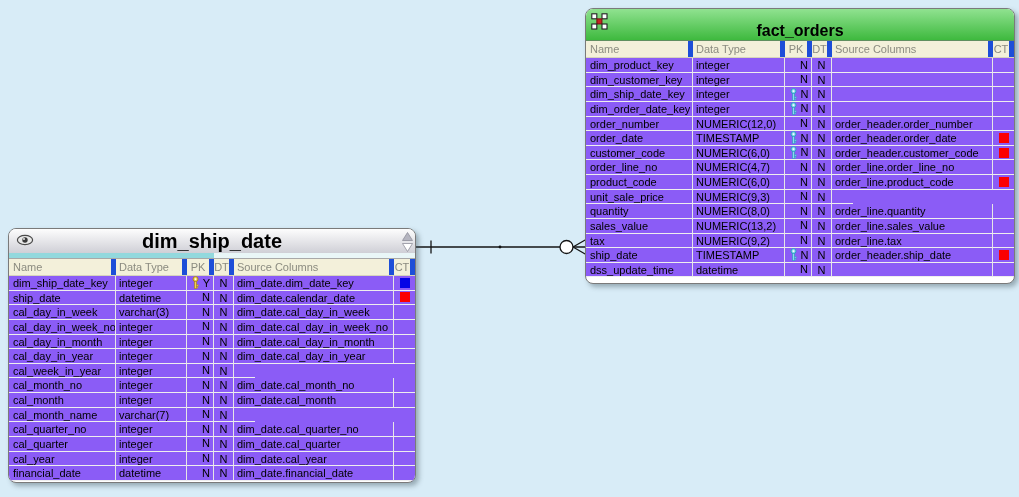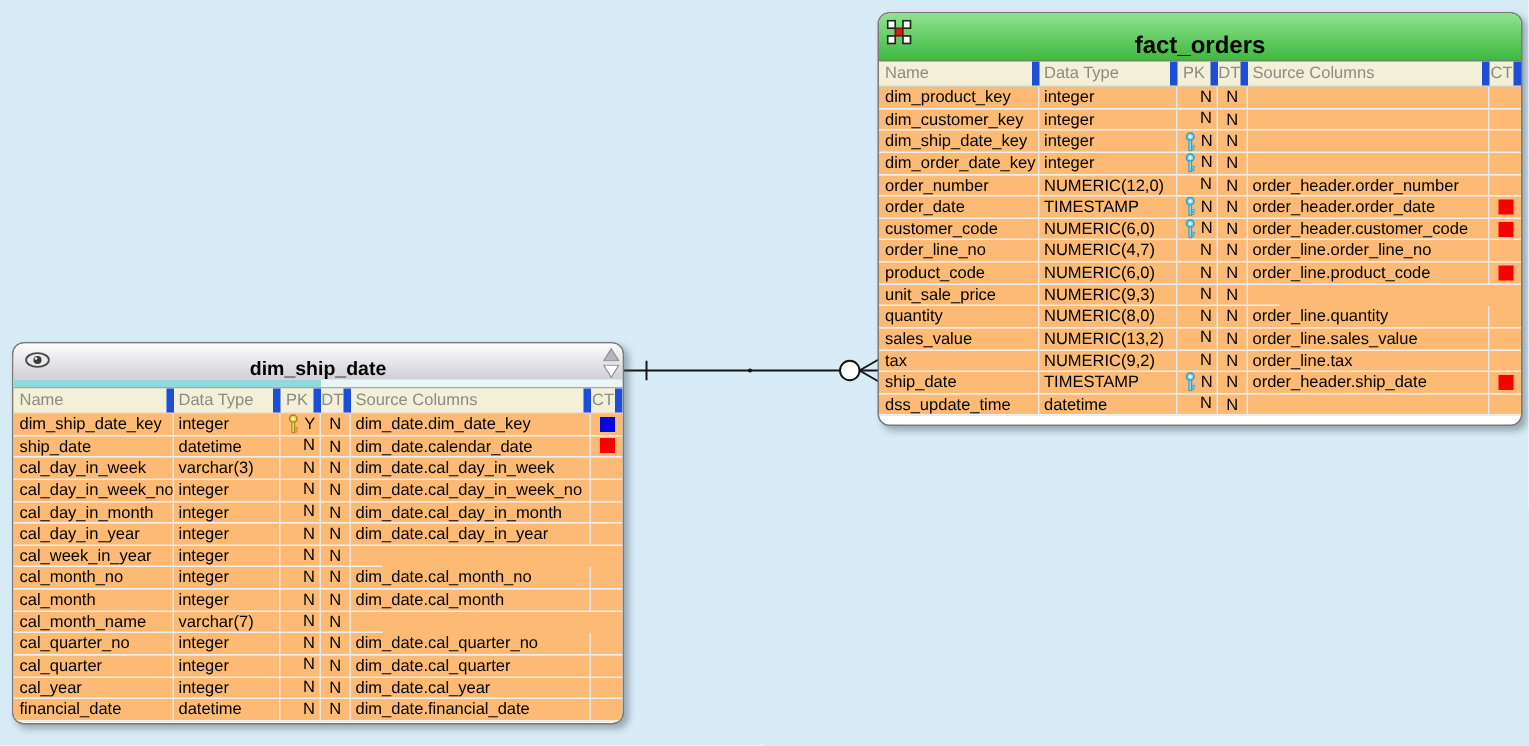--- a/index.html
+++ b/index.html
@@ -26,32 +26,32 @@
     background:linear-gradient(to bottom, var(--fact_header_top,#8fe18f), var(--fact_header_bottom,#3eb93e));
   }
   .fact .title { font-size:16px; }
   .fact-icon { position:absolute; left:5px; top:4px; line-height:0; }
 
   .dim { left:8px; top:228px; width:408px; height:255px; }
   .dim .hdr {
     height:24px;
     background:linear-gradient(to bottom, var(--dim_header_top,#fdfdfd), var(--dim_header_bottom,#cfcfd6));
   }
-  .dim .title { font-size:13px; }
+  .dim .title { font-size:20px; }
   .eye-icon { position:absolute; left:7px; top:5px; line-height:0; }
   .scroll-arrows { position:absolute; right:1px; top:1px; width:14px; display:flex; flex-direction:column; align-items:center; gap:2px; padding-top:2px; }
   .progress { height:5px; background:var(--progress_rest,#e9f6f7); border-bottom:1px solid #a8a8a8; }
   .progress .fill { width:50.5%; height:100%; background:var(--progress_fill,#92d8dd); }
 
   .colhead {
     display:flex; height:17px; box-sizing:border-box;
     background:var(--colhead_bg,#f3f0da); color:var(--colhead_text,#8b8b80);
     font-size:11px; line-height:16px; border-bottom:1px solid #d6d3bd;
   }
-  .row { display:flex; height:14.64px; font-size:11px; line-height:14.4px; color:#000; background:#fdba74; }
+  .row { display:flex; height:14.64px; font-size:11px; line-height:14.4px; color:#000; background:#8b5cf6; }
   .c { box-sizing:border-box; border-right:1px solid #e6e6e6; border-bottom:1px solid #eeeeee; padding:0 3px; white-space:nowrap; overflow:hidden; }
   .colhead .c { border-right:5px solid #1d4ed8; border-bottom:none; }
   .c-name { padding-left:4px; }
   .c-pk  { display:flex; justify-content:flex-end; align-items:center; padding-right:2px; }
   .c-pk .pkletter { display:inline-block; width:10px; text-align:center; }
   .c-dt  { text-align:center; padding:0; }
   .c-ct  { border-right:none; display:flex; align-items:center; justify-content:center; padding:0; }
   .colhead .c-pk, .colhead .c-dt { display:block; text-align:center; padding:0; }
   .colhead .c-ct { display:block; text-align:center; }
 

